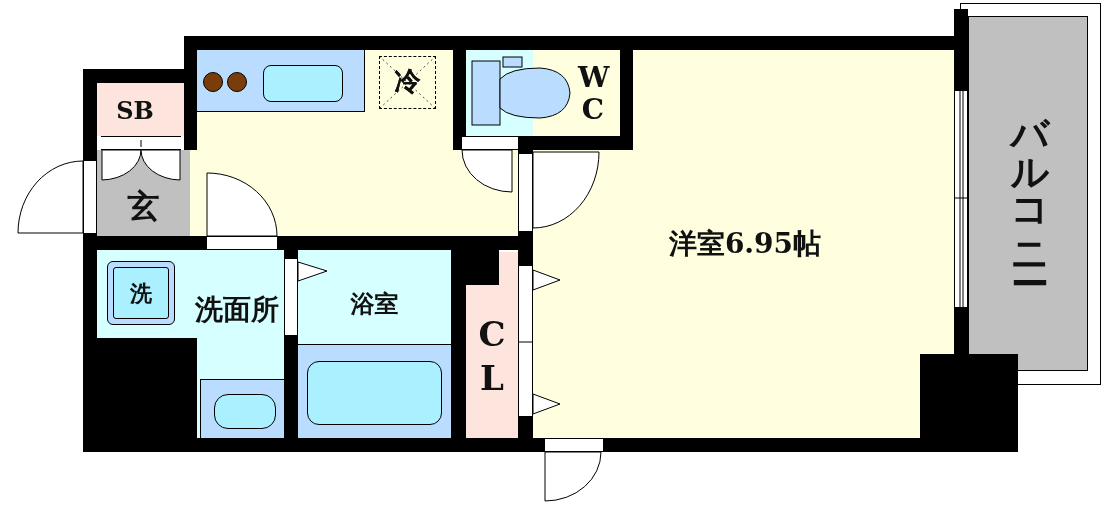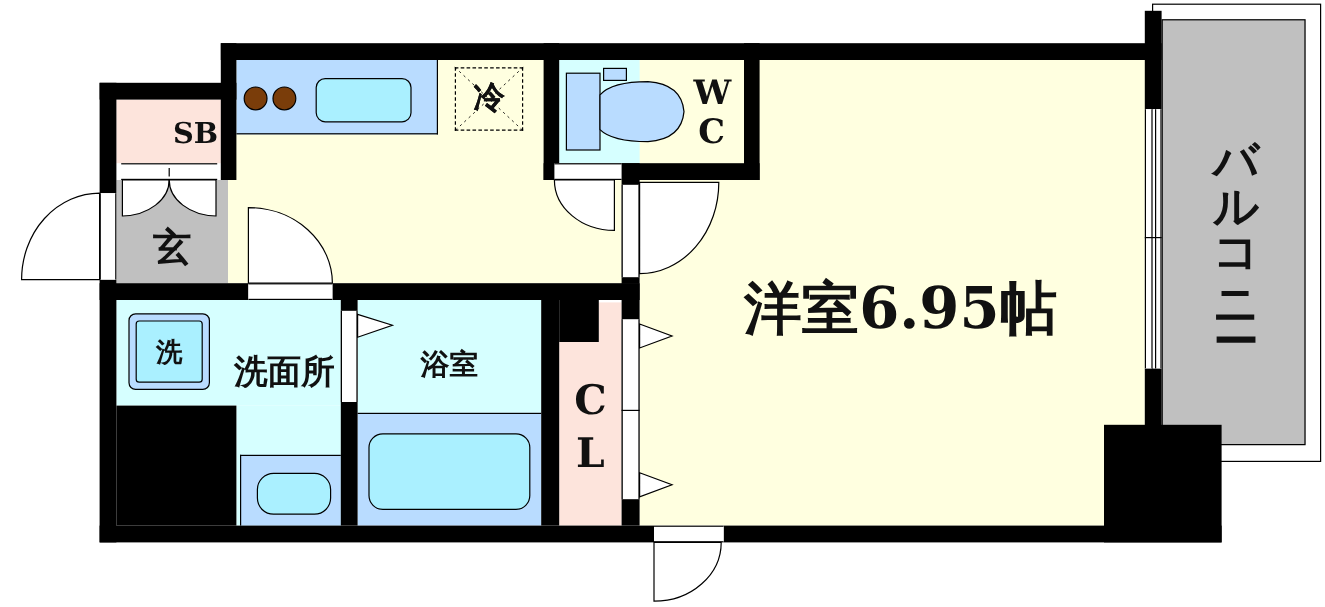--- a/index.html
+++ b/index.html
@@ -27,21 +27,21 @@
 <div class="lbl" style="left:379px;top:64px;width:57px;font-size:26px;">冷</div>
 
 <div class="abs" style="left:466px;top:50px;width:154px;height:86px;background:#d6ffff;"></div>
 <div class="lbl" style="left:578px;top:62px;width:30px;font-size:28px;line-height:32px;">
   <div>W</div>
   <div>C</div>
 </div>
 
 <div class="abs" style="left:533px;top:50px;width:421px;height:388px;background:#ffffe0;"></div>
 <div class="abs" style="left:633px;top:50px;width:321px;height:100px;background:#ffffe0;"></div>
-<div class="lbl" style="left:620px;top:225px;width:250px;font-size:48px;">洋室6.95帖</div>
+<div class="lbl" style="left:620px;top:225px;width:250px;font-size:28px;">洋室6.95帖</div>
 
 <div class="abs" style="left:960px;top:3px;width:141px;height:382px;border:1px solid #000;background:#fff;"></div>
 <div class="abs" style="left:968px;top:16px;width:120px;height:355px;background:#c0c0c0;border:1px solid #000;"></div>
 <div class="lbl" style="left:1008px;top:90px;width:44px;font-size:38px;writing-mode:vertical-rl;line-height:44px;">バルコニー</div>
 
 <div class="abs" style="left:97px;top:250px;width:187px;height:88px;background:#d6ffff;"></div>
 <div class="abs" style="left:197px;top:338px;width:87px;height:100px;background:#d6ffff;"></div>
 <div class="abs" style="left:107px;top:261px;width:68px;height:64px;border:1px solid #000;border-radius:6px;background:#b9dcff;"></div>
 <div class="abs" style="left:113px;top:267px;width:56px;height:52px;border:1px solid #000;border-radius:3px;background:#aaf0ff;"></div>
 <div class="lbl" style="left:113px;top:279px;width:56px;font-size:22px;">洗</div>
@@ -136,19 +136,19 @@
     <rect x="472" y="61" width="28" height="64"></rect>
     <rect x="503" y="57" width="19" height="10"></rect>
     <path d="M500,79 Q510,68 540,68 Q568,70 570,93 Q568,116 540,118 Q510,118 500,108 Z"></path>
   </g>
   <g stroke="#000" stroke-width="0.7" stroke-dasharray="2,3">
     <line x1="379" y1="56" x2="436" y2="109"></line>
     <line x1="436" y1="56" x2="379" y2="109"></line>
   </g>
 </svg>
 
-<div class="lbl" style="left:97px;top:96px;width:76px;font-size:24px;z-index:2;padding-left:28px;">SB</div>
+<div class="lbl" style="left:97px;top:96px;width:76px;font-size:24px;z-index:2;">SB</div>
 <div class="lbl" style="left:97px;top:185px;width:93px;font-size:32px;z-index:2;">玄</div>
 <div class="lbl" style="left:379px;top:64px;width:57px;font-size:26px;z-index:2;">冷</div>
 <div class="lbl" style="left:578px;top:62px;width:30px;font-size:28px;line-height:32px;z-index:2;">
   <div>W</div>
   <div>C</div>
 </div>
 
 </body></html>

